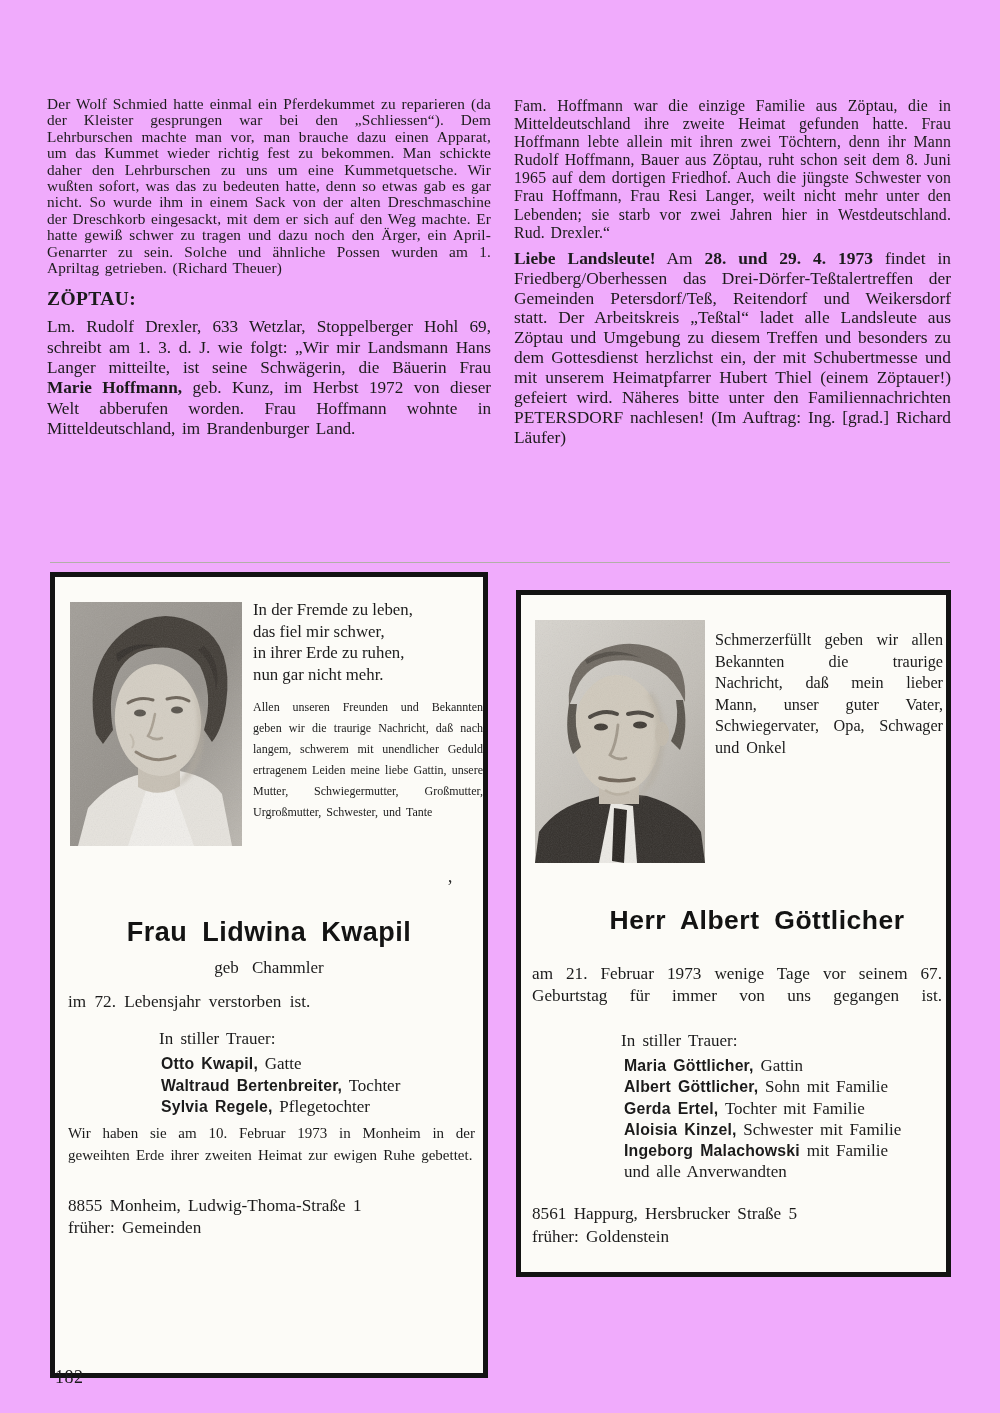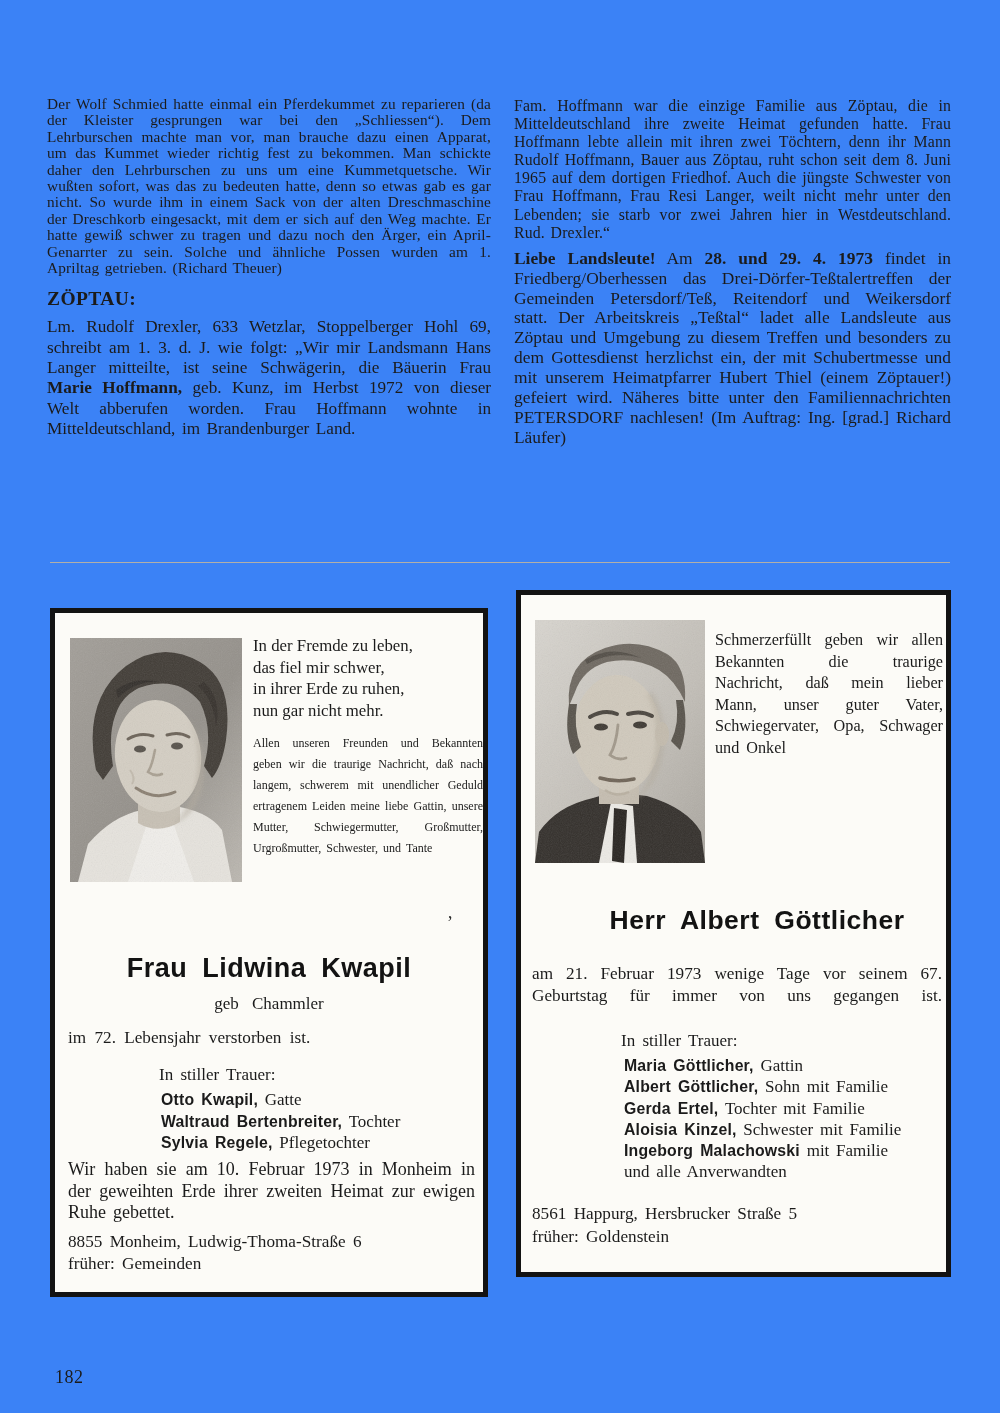--- a/index.html
+++ b/index.html
@@ -1,34 +1,34 @@
 <!DOCTYPE html>
 <html lang="de"><head>
 <meta charset="utf-8">
 <style>
   html,body{margin:0;padding:0;background:#e9e7e3;}
   .page{
     position:relative; width:1000px; height:1413px; margin:0 auto;
-    background:#3b82f6; color:#1b1b1b; overflow:hidden;
+    background:#f0abfc; color:#1b1b1b; overflow:hidden;
     font-family:"Liberation Serif", serif;
   }
   p{margin:0;}
   
   .col{position:absolute; top:96px;}
   .col-left{left:47px; width:444px;}
   .col-right{left:514px; top:97px; width:437px;}
   .body-sm{font-size:15.3px; line-height:16.4px; text-align:justify; word-spacing:1.6px; letter-spacing:.15px;}
   .col-right .body-sm{font-size:15.8px; line-height:18.1px;}
   h2.sec{font-size:19.5px; font-weight:bold; margin:12px 0 7px 0; letter-spacing:.4px;}
   .body-lg{font-size:17.2px; line-height:20.3px; text-align:justify; word-spacing:2.2px;}
   .col-right .body-lg{margin-top:7px; font-size:17.4px; line-height:19.9px;}
   .divider{position:absolute; left:50px; width:900px; top:562px; border:none; border-top:1.5px solid #b2afa8; margin:0;}
   
   .notice{position:absolute; border:5px solid #131313; box-sizing:border-box; background:#fcfbf7;}
-  .notice-left{left:50px; top:608px; width:438px; height:689px;}
+  .notice-left{left:50px; top:572px; width:438px; height:806px;}
   .notice-right{left:516px; top:590px; width:435px; height:687px;}
   .photo{position:absolute; overflow:hidden; background:#a9a59f;}
   .notice-left .photo{left:15px; top:25px; width:172px; height:244px;}
   .notice-right .photo{left:14px; top:25px; width:170px; height:243px;}
   .photo svg{display:block; width:100%; height:100%;}
   .beside{position:absolute;}
   .notice-left .beside{left:198px; top:22px; width:230px;}
   .notice-right .beside{left:194px; top:23px; width:228px;}
   .poem div{font-size:16.8px; line-height:21.6px;}
   .notice-right .poem div{font-size:16.2px; line-height:20.8px;}
@@ -46,21 +46,21 @@
     text-align:justify; text-align-last:justify; word-spacing:3px;}
   .trauer{position:absolute; font-size:17px; word-spacing:3px;}
   .notice-left .trauer{left:104px; top:452px;}
   .notice-right .trauer{left:100px; top:436px;}
   .mourners{position:absolute;}
   .notice-left .mourners{left:106px; top:476px;}
   .notice-right .mourners{left:103px; top:460px;}
   .mourner{font-size:17px; line-height:21.5px; word-spacing:2.5px;}
   .notice-right .mourner{line-height:21.3px;}
   .mourner b{font-family:"Liberation Sans", sans-serif; font-size:15.8px; letter-spacing:.2px;}
-  .burial{position:absolute; left:13px; top:546px; width:407px; font-size:18px; line-height:21.6px;
+  .burial{position:absolute; left:13px; top:546px; width:407px; font-size:15px; line-height:21.6px;
     text-align:justify; word-spacing:2.5px;}
   .addr{position:absolute; font-size:17.2px; word-spacing:3px;}
   .former{position:absolute; font-size:17.2px; word-spacing:3px;}
   .notice-left .addr{left:13px; top:619px;}
   .notice-left .former{left:13px; top:641px;}
   .notice-right .addr{left:11px; top:609px;}
   .notice-right .former{left:11px; top:632px;}
   .pagenum{position:absolute; left:55px; top:1367px; font-size:18px; letter-spacing:.5px;}
 </style>
 </head>
@@ -130,21 +130,21 @@
     <h3 class="dname">Frau Lidwina Kwapil</h3>
     <div class="nee">geb Chammler</div>
     <p class="ageline">im 72. Lebensjahr verstorben ist.</p>
     <p class="trauer">In stiller Trauer:</p>
     <div class="mourners">
       <div class="mourner"><b>Otto Kwapil,</b> <span>Gatte</span></div>
       <div class="mourner"><b>Waltraud Bertenbreiter,</b> <span>Tochter</span></div>
       <div class="mourner"><b>Sylvia Regele,</b> <span>Pflegetochter</span></div>
     </div>
     <p class="burial">Wir haben sie am 10. Februar 1973 in Monheim in der geweihten Erde ihrer zweiten Heimat zur ewigen Ruhe gebettet.</p>
-    <p class="addr">8855 Monheim, Ludwig-Thoma-Straße 6</p>
+    <p class="addr">8855 Monheim, Ludwig-Thoma-Straße 1</p>
     <p class="former">früher: Gemeinden</p>
   </article>
 
   <article class="notice notice-right">
     <div class="photo">
       <svg viewBox="0 0 170 243" preserveAspectRatio="none" aria-hidden="true">
         <defs>
           <linearGradient id="mbg" x1="0" y1="0" x2="1" y2="1">
             <stop offset="0" stop-color="#d8d5cf"></stop>
               <stop offset=".6" stop-color="#c2beb7"></stop>

